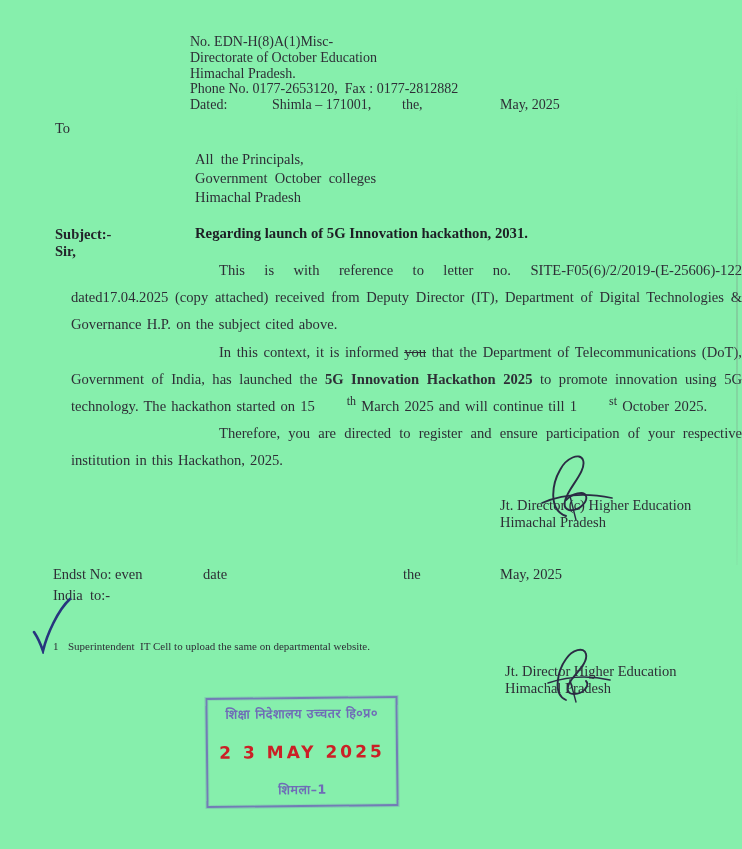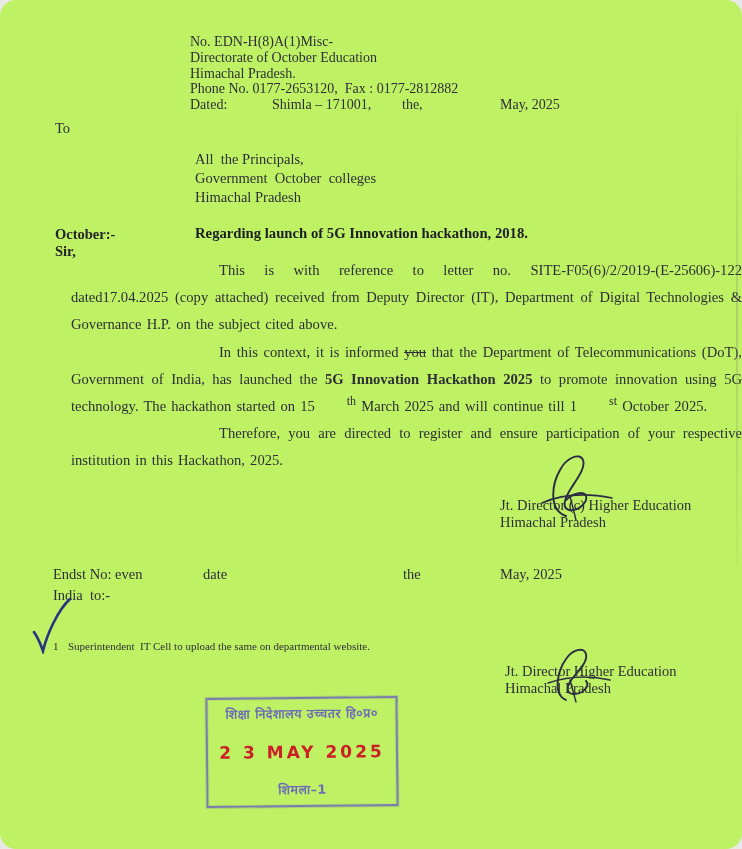--- a/index.html
+++ b/index.html
@@ -1,24 +1,23 @@
 <!DOCTYPE html>
 <html><head>
 <meta charset="utf-8">
 <style>
   html,body{margin:0;padding:0;background:#e8e8e6;}
   .page{
     position:relative;
     width:742px;height:849px;
     margin:0 auto;
-    background:#bef264;
+    background:#86efac;
     font-family:"Liberation Serif","DejaVu Serif",serif;
     color:#2e2e36;
     overflow:hidden;
-    border-radius:16px;
   }
   .abs{position:absolute;}
   .pre{white-space:pre-wrap;}
   
   .letterhead{left:190px;top:34px;font-size:14px;line-height:15.8px;}
   .dated-row{position:relative;height:16px;width:420px;}
   .dated-row span{position:absolute;top:0;white-space:nowrap;}
   .lbl-dated{left:0;}
   .lbl-place{left:82px;}
   .lbl-the{left:212px;}
@@ -91,22 +90,22 @@
     </div>
   </div>
 
   <div class="abs to-label">To</div>
   <div class="abs recipient">
     <div class="pre">All  the Principals,</div>
     <div class="pre">Government  October  colleges</div>
     <div class="pre">Himachal Pradesh</div>
   </div>
 
-  <div class="abs subject-label">October:-</div>
-  <div class="abs subject-text">Regarding launch of 5G Innovation hackathon, 2018.</div>
+  <div class="abs subject-label">Subject:-</div>
+  <div class="abs subject-text">Regarding launch of 5G Innovation hackathon, 2031.</div>
   <div class="abs sir">Sir,</div>
 
   <div class="abs body-text">
     <p>This is with reference to letter no. SITE-F05(6)/2/2019-(E-25606)-122 dated17.04.2025 (copy attached)  received from Deputy Director (IT), Department of Digital Technologies &amp; Governance  H.P. on the subject cited above.</p>
     <p><span>In this context, it is informed </span><span class="struck">you</span><span> that the Department of Telecommunications (DoT), Government of India, has launched the </span><span class="b">5G Innovation Hackathon 2025</span><span> to promote innovation using 5G technology. The hackathon started on 15</span><sup>th</sup><span> March 2025 and will continue till 1</span><sup>st</sup><span> October 2025.</span></p>
     <p>Therefore, you are directed to register and ensure participation of your respective institution in this Hackathon, 2025.</p>
   </div>
 
   <div class="abs sig sig1">
     <div>Jt. Director (c) Higher Education</div>

